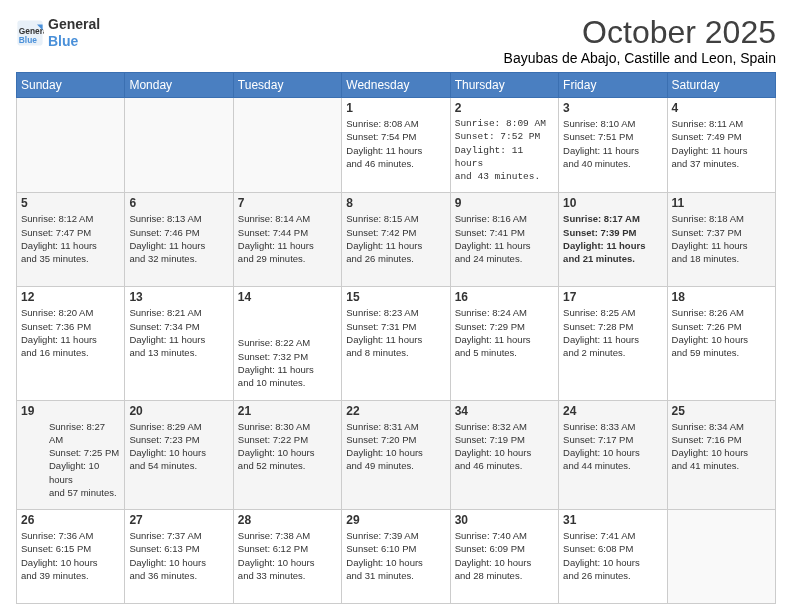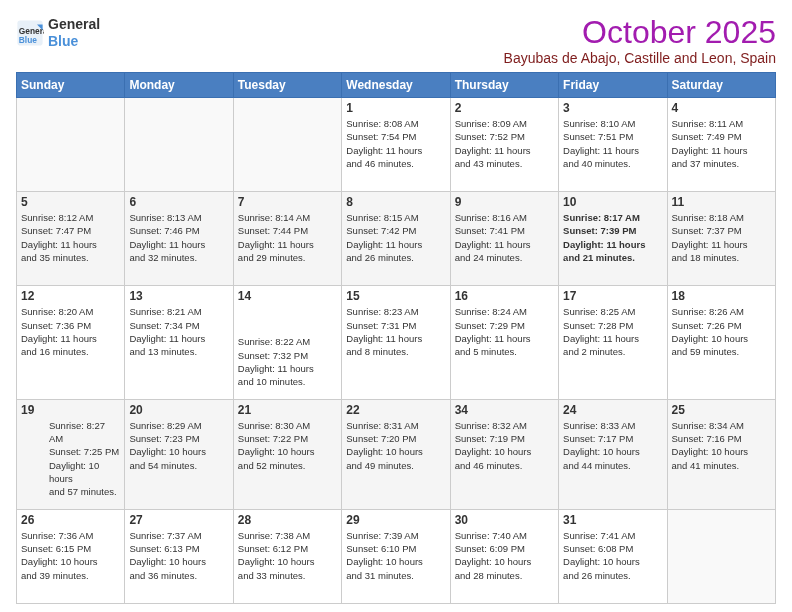--- a/index.html
+++ b/index.html
@@ -31,39 +31,39 @@
     .logo-icon {
       width: 28px;
       height: 28px;
     }
     .title-section {
       text-align: right;
     }
     .month-title {
       font-size: 32px;
       font-weight: normal;
-      color: #a21caf;
+      color: #404040;
       line-height: 1;
     }
     .subtitle {
       font-size: 14px;
-      color: #7f1d1d;
+      color: #000000;
       margin-top: 2px;
     }
     .calendar {
       flex: 1;
       border-collapse: collapse;
       width: 100%;
       table-layout: fixed;
     }
     .calendar thead tr th {
       background: #4a7fc1;
       color: #fff;
       font-size: 12px;
-      font-weight: bold;
+      font-weight: normal;
       padding: 5px 4px;
       text-align: left;
       border: 1px solid #3a6fb1;
     }
     .calendar tbody tr td {
       border: 1px solid #ccc;
       vertical-align: top;
       padding: 3px 4px;
       font-size: 10px;
       color: #333;
@@ -130,21 +130,21 @@
           <td class="empty-cell"></td>
           <td>
             <div class="day-number">1</div>
             <div class="day-info" style="white-space: pre-line;">Sunrise: 8:08 AM
 Sunset: 7:54 PM
 Daylight: 11 hours
 and 46 minutes.</div>
           </td>
           <td>
             <div class="day-number">2</div>
-            <div class="day-info" style="white-space: pre-line;">Sunrise: 8:09 AM
+            <div class="day-info" style="white-space: pre-line; font-family: Liberation Mono, monospace;">Sunrise: 8:09 AM
 Sunset: 7:52 PM
 Daylight: 11 hours
 and 43 minutes.</div>
           </td>
           <td>
             <div class="day-number">3</div>
             <div class="day-info" style="white-space: pre-line;">Sunrise: 8:10 AM
 Sunset: 7:51 PM
 Daylight: 11 hours
 and 40 minutes.</div>

